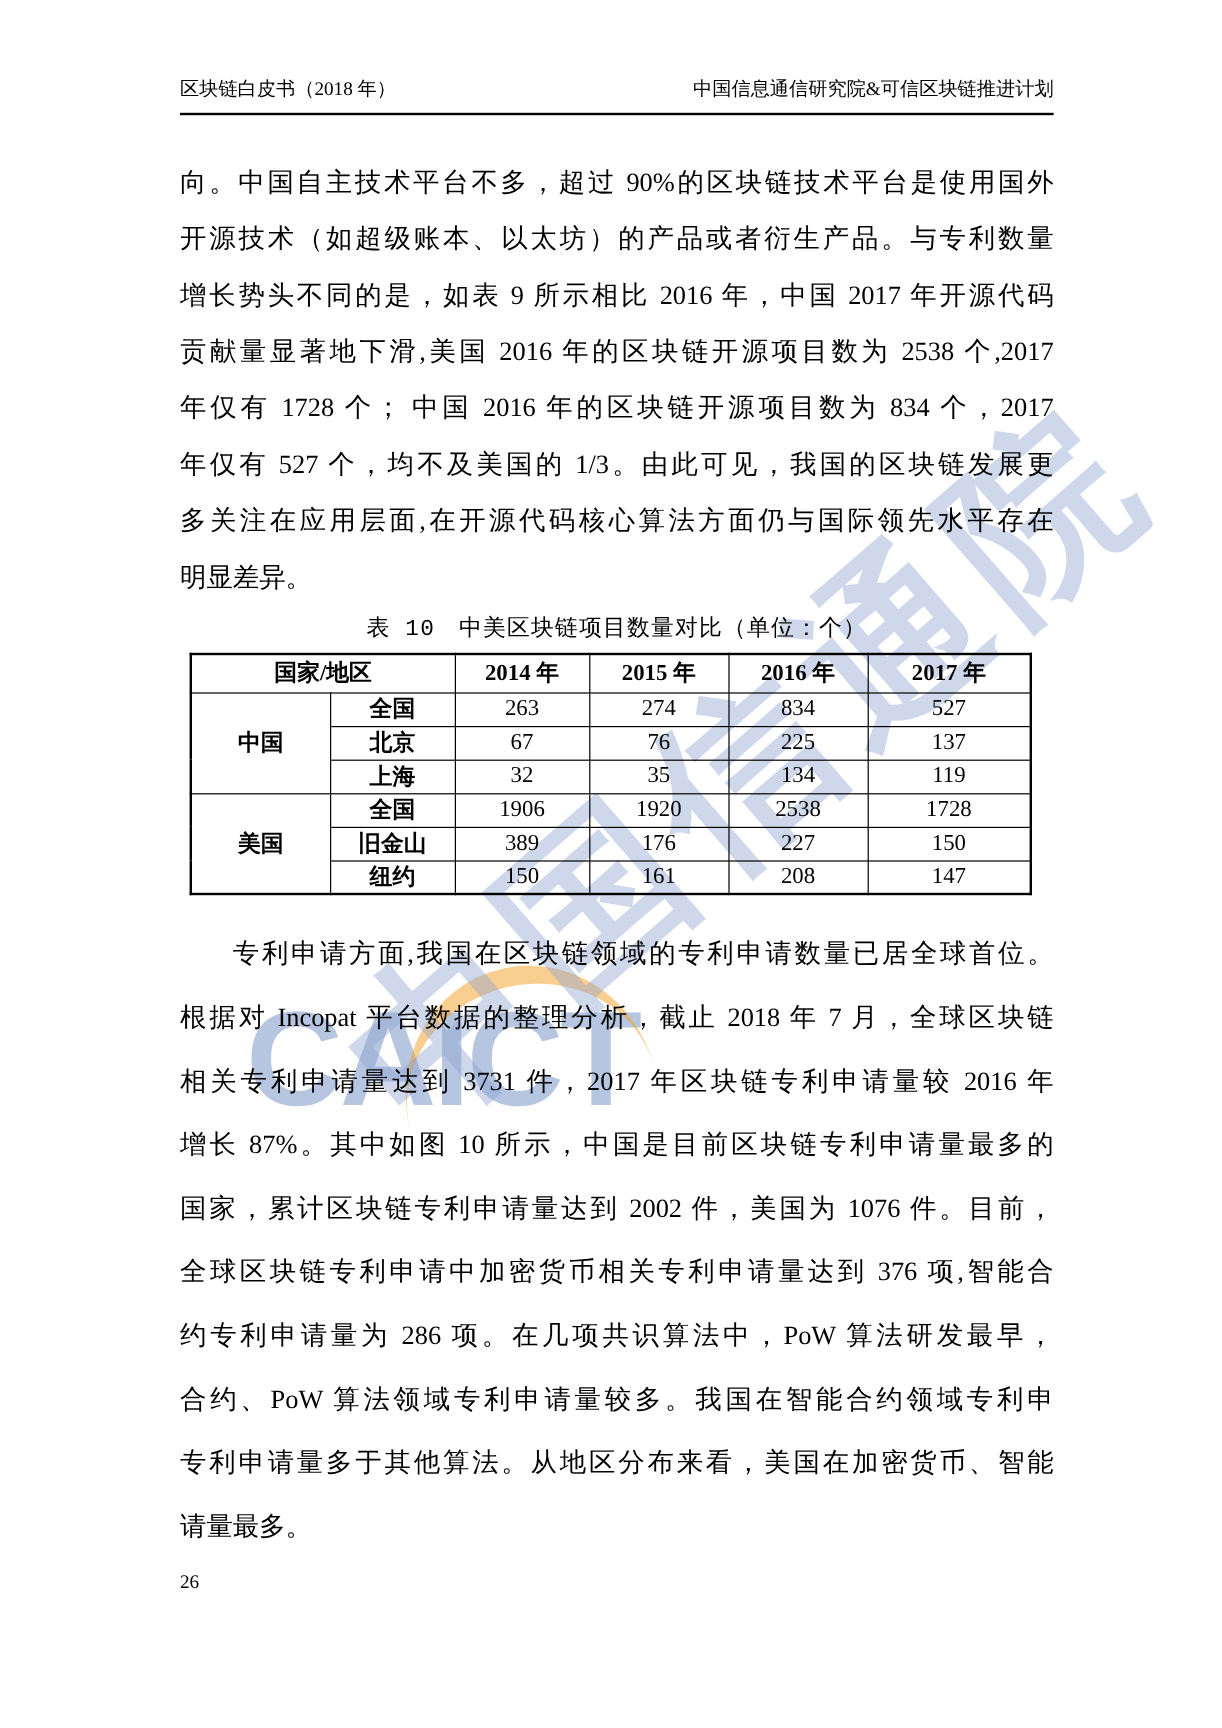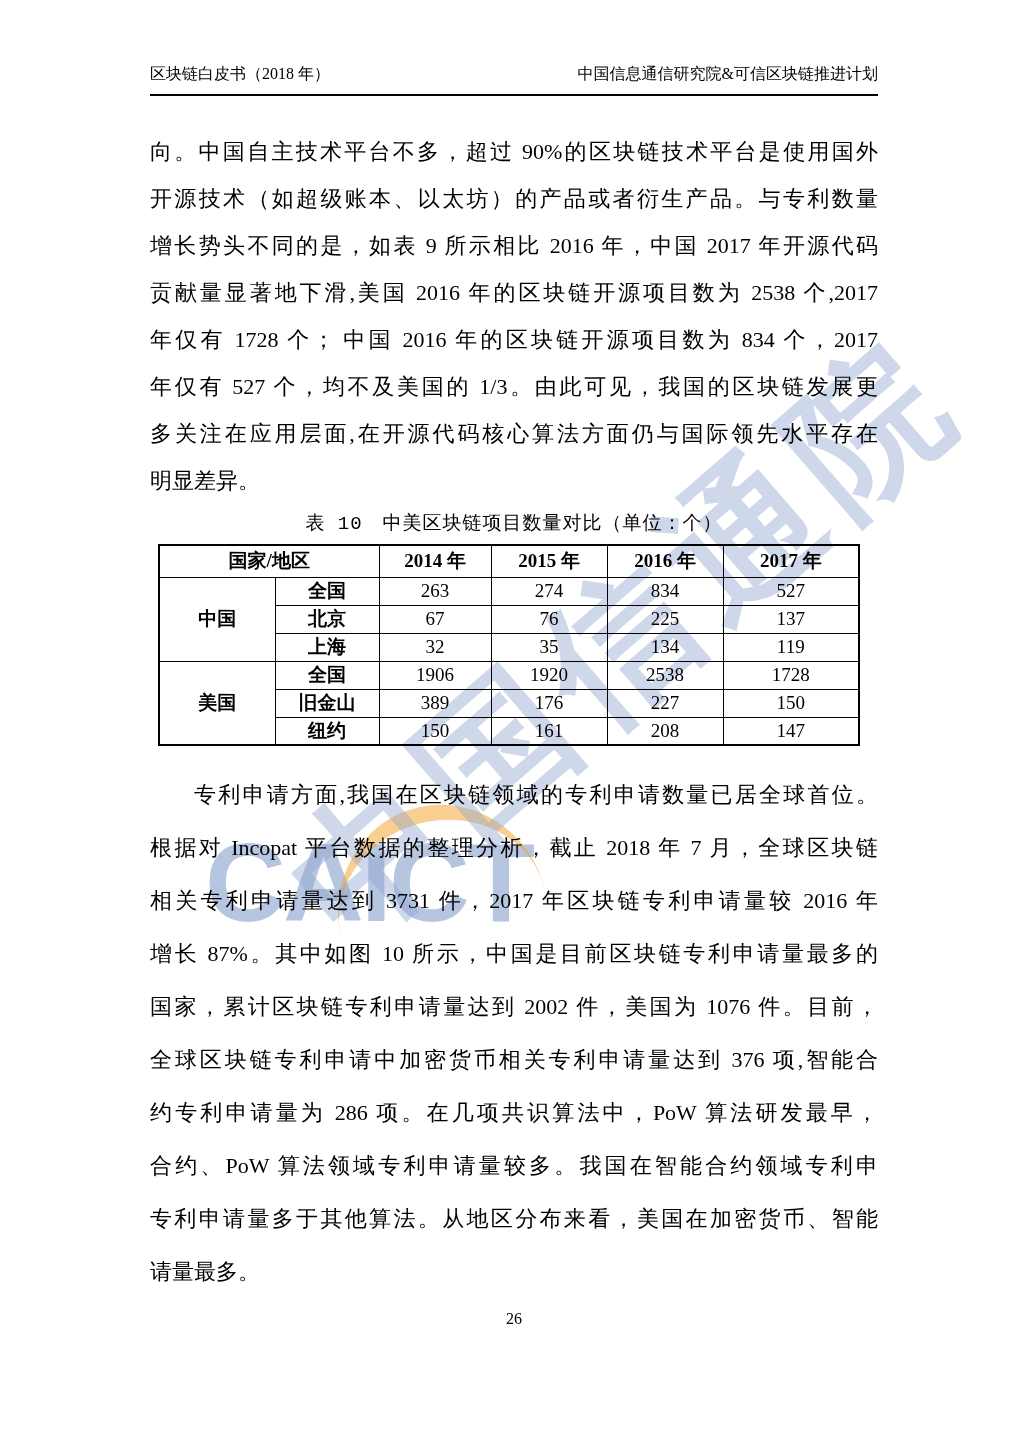--- a/index.html
+++ b/index.html
@@ -70,21 +70,21 @@
     padding:0; overflow:hidden;
   }
   .data-table th { font-weight:bold; }
   .data-table tr { height:28px; }
   .data-table tr.head { height:32px; }
 
   .p2 { margin-top:22px; }
 
   .page-number {
     position:absolute; left:150px; top:1310px; width:728px;
-    text-align:center; font-size:16px; z-index:1;
+    text-align:left; font-size:16px; z-index:1;
   }
 </style>
 </head>
 <body>
 
 <div class="page">
 
   <div class="watermark">
     <div class="wm-logo">
       <span class="wm-logo-text">CAICT</span>

